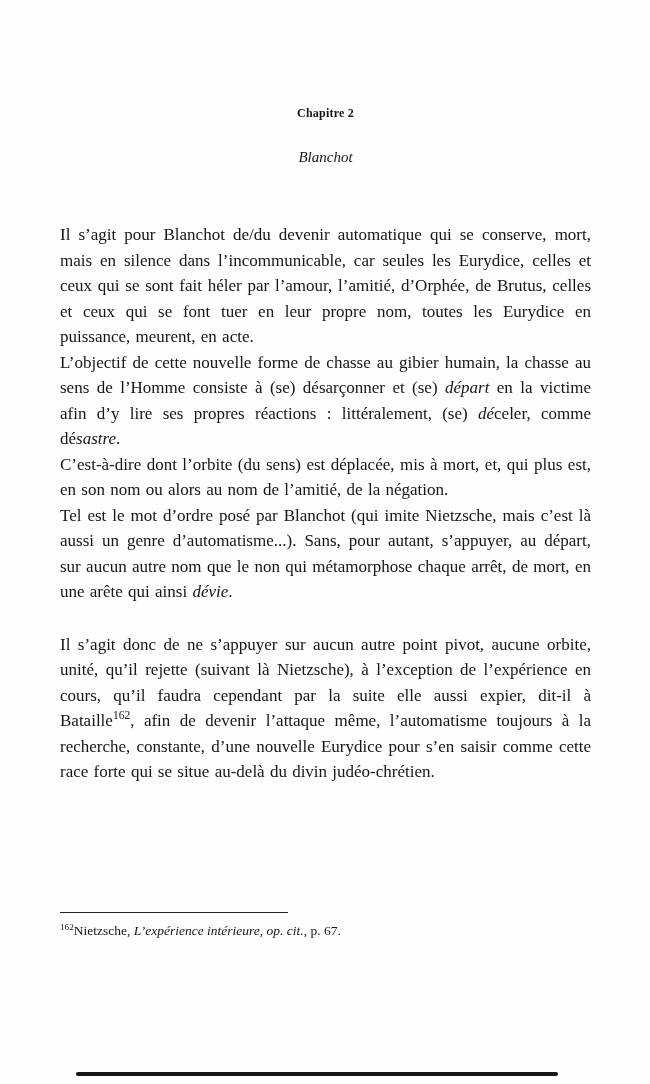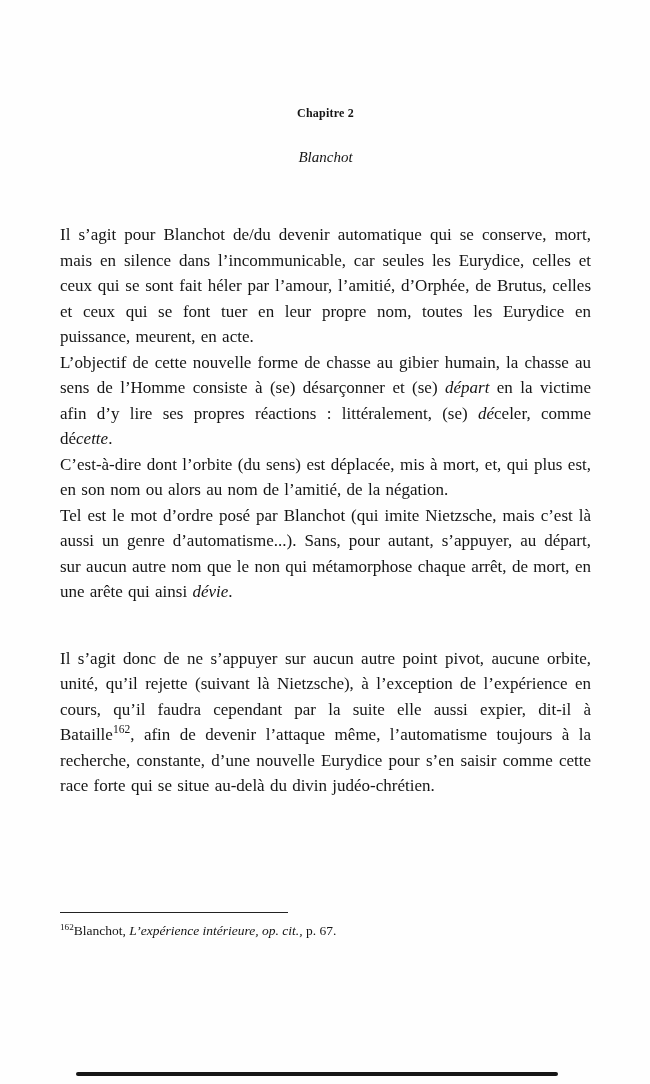--- a/index.html
+++ b/index.html
@@ -34,21 +34,21 @@
   }
   .body-text p.para {
     margin: 0;
     text-align: justify;
     font-size: 17px;
     line-height: 25.5px;
     word-spacing: 1px;
     font-family: Liberation Serif, serif;
   }
   .body-text p.para.gap {
-    margin-top: 41px;
+    margin-top: 27px;
   }
   .it { font-style: italic; }
   .sup {
     vertical-align: super;
     font-size: 0.68em;
     line-height: 0;
   }
   .footnote-area {
     position: absolute;
     left: 60px;
@@ -79,26 +79,26 @@
 <body>
 
 <div class="page">
 
   <h1 class="chapter-title">Chapitre 2</h1>
 
   <h2 class="chapter-subtitle">Blanchot</h2>
 
   <div class="body-text">
       <p class="para"><span>Il s’agit pour Blanchot de/du devenir automatique qui se conserve, mort, mais en silence dans l’incommunicable, car seules les Eurydice, celles et ceux qui se sont fait héler par l’amour, l’amitié, d’Orphée, de Brutus, celles et ceux qui se font tuer en leur propre nom, toutes les Eurydice en puissance, meurent, en acte.</span></p>
-      <p class="para"><span>L’objectif de cette nouvelle forme de chasse au gibier humain, la chasse au sens de l’Homme consiste à (se) désarçonner et (se) </span><span class="it">départ</span><span> en la victime afin d’y lire ses propres réactions : littéralement, (se) </span><span class="it">dé</span><span>celer, comme dé</span><span class="it">cette</span><span>.</span></p>
+      <p class="para"><span>L’objectif de cette nouvelle forme de chasse au gibier humain, la chasse au sens de l’Homme consiste à (se) désarçonner et (se) </span><span class="it">départ</span><span> en la victime afin d’y lire ses propres réactions : littéralement, (se) </span><span class="it">dé</span><span>celer, comme dé</span><span class="it">sastre</span><span>.</span></p>
       <p class="para"><span>C’est-à-dire dont l’orbite (du sens) est déplacée, mis à mort, et, qui plus est, en son nom ou alors au nom de l’amitié, de la négation.</span></p>
       <p class="para"><span>Tel est le mot d’ordre posé par Blanchot (qui imite Nietzsche, mais c’est là aussi un genre d’automatisme...). Sans, pour autant, s’appuyer, au départ, sur aucun autre nom que le non qui métamorphose chaque arrêt, de mort, en une arête qui ainsi </span><span class="it">dévie</span><span>.</span></p>
       <p class="para gap"><span>Il s’agit donc de ne s’appuyer sur aucun autre point pivot, aucune orbite, unité, qu’il rejette (suivant là Nietzsche), à l’exception de l’expérience en cours, qu’il faudra cependant par la suite elle aussi expier, dit-il à Bataille</span><span class="sup">162</span><span>, afin de devenir l’attaque même, l’automatisme toujours à la recherche, constante, d’une nouvelle Eurydice pour s’en saisir comme cette race forte qui se situe au-delà du divin judéo-chrétien.</span></p>
     </div>
 
   <div class="footnote-area">
     <div class="fn-rule"></div>
-    <p class="footnote"><span class="sup">162</span><span>Blanchot, </span><span class="it">L’expérience intérieure,  op. cit.,</span><span> p. 67.</span></p>
+    <p class="footnote"><span class="sup">162</span><span>Nietzsche, </span><span class="it">L’expérience intérieure,  op. cit.,</span><span> p. 67.</span></p>
   </div>
 
   <div class="artifact-line"></div>
 
 </div>
 
 </body></html>

